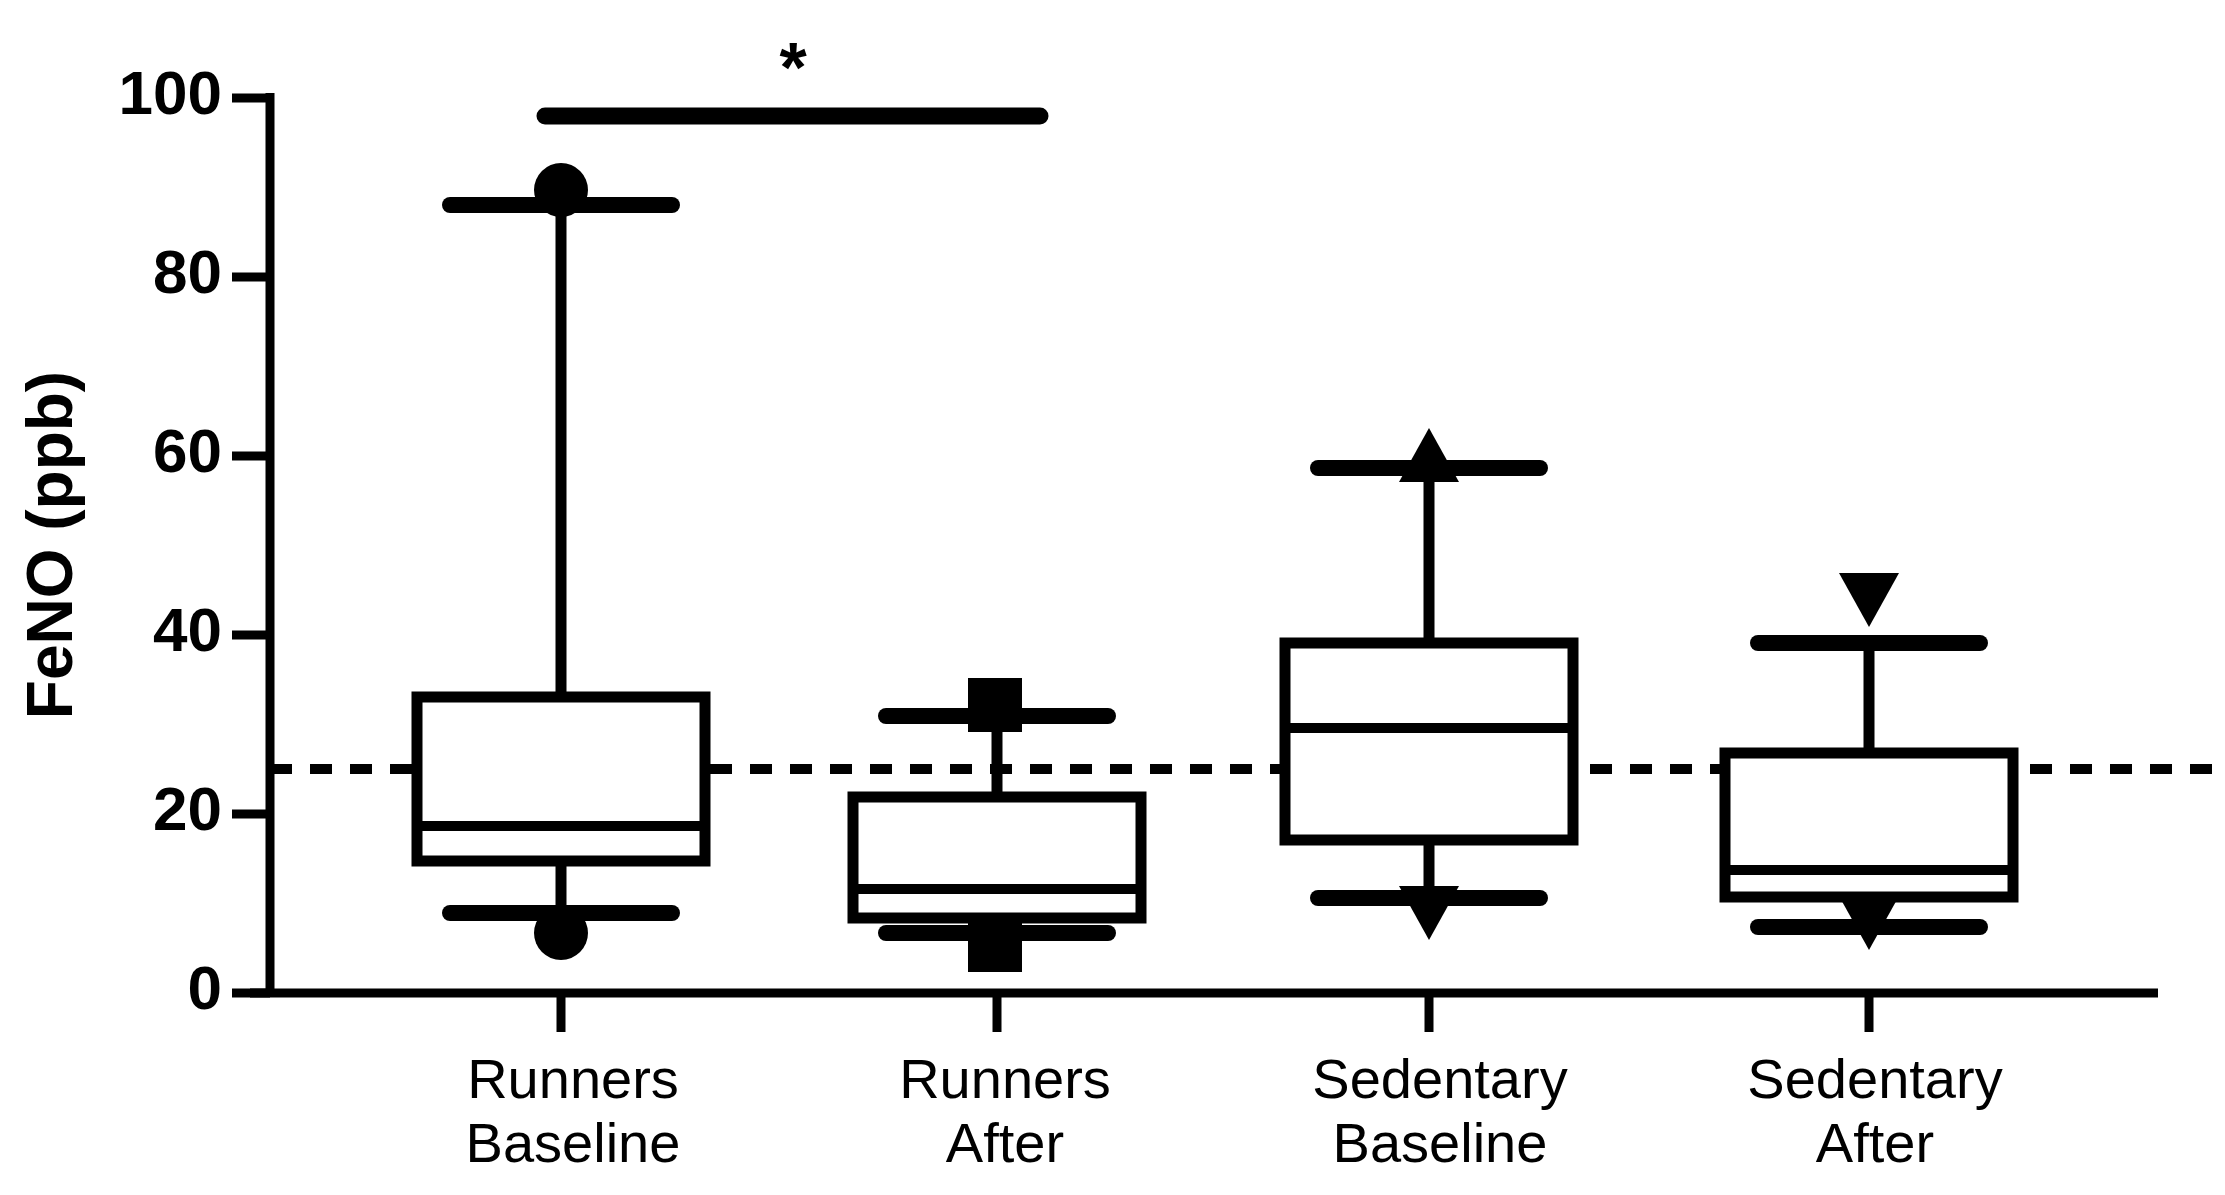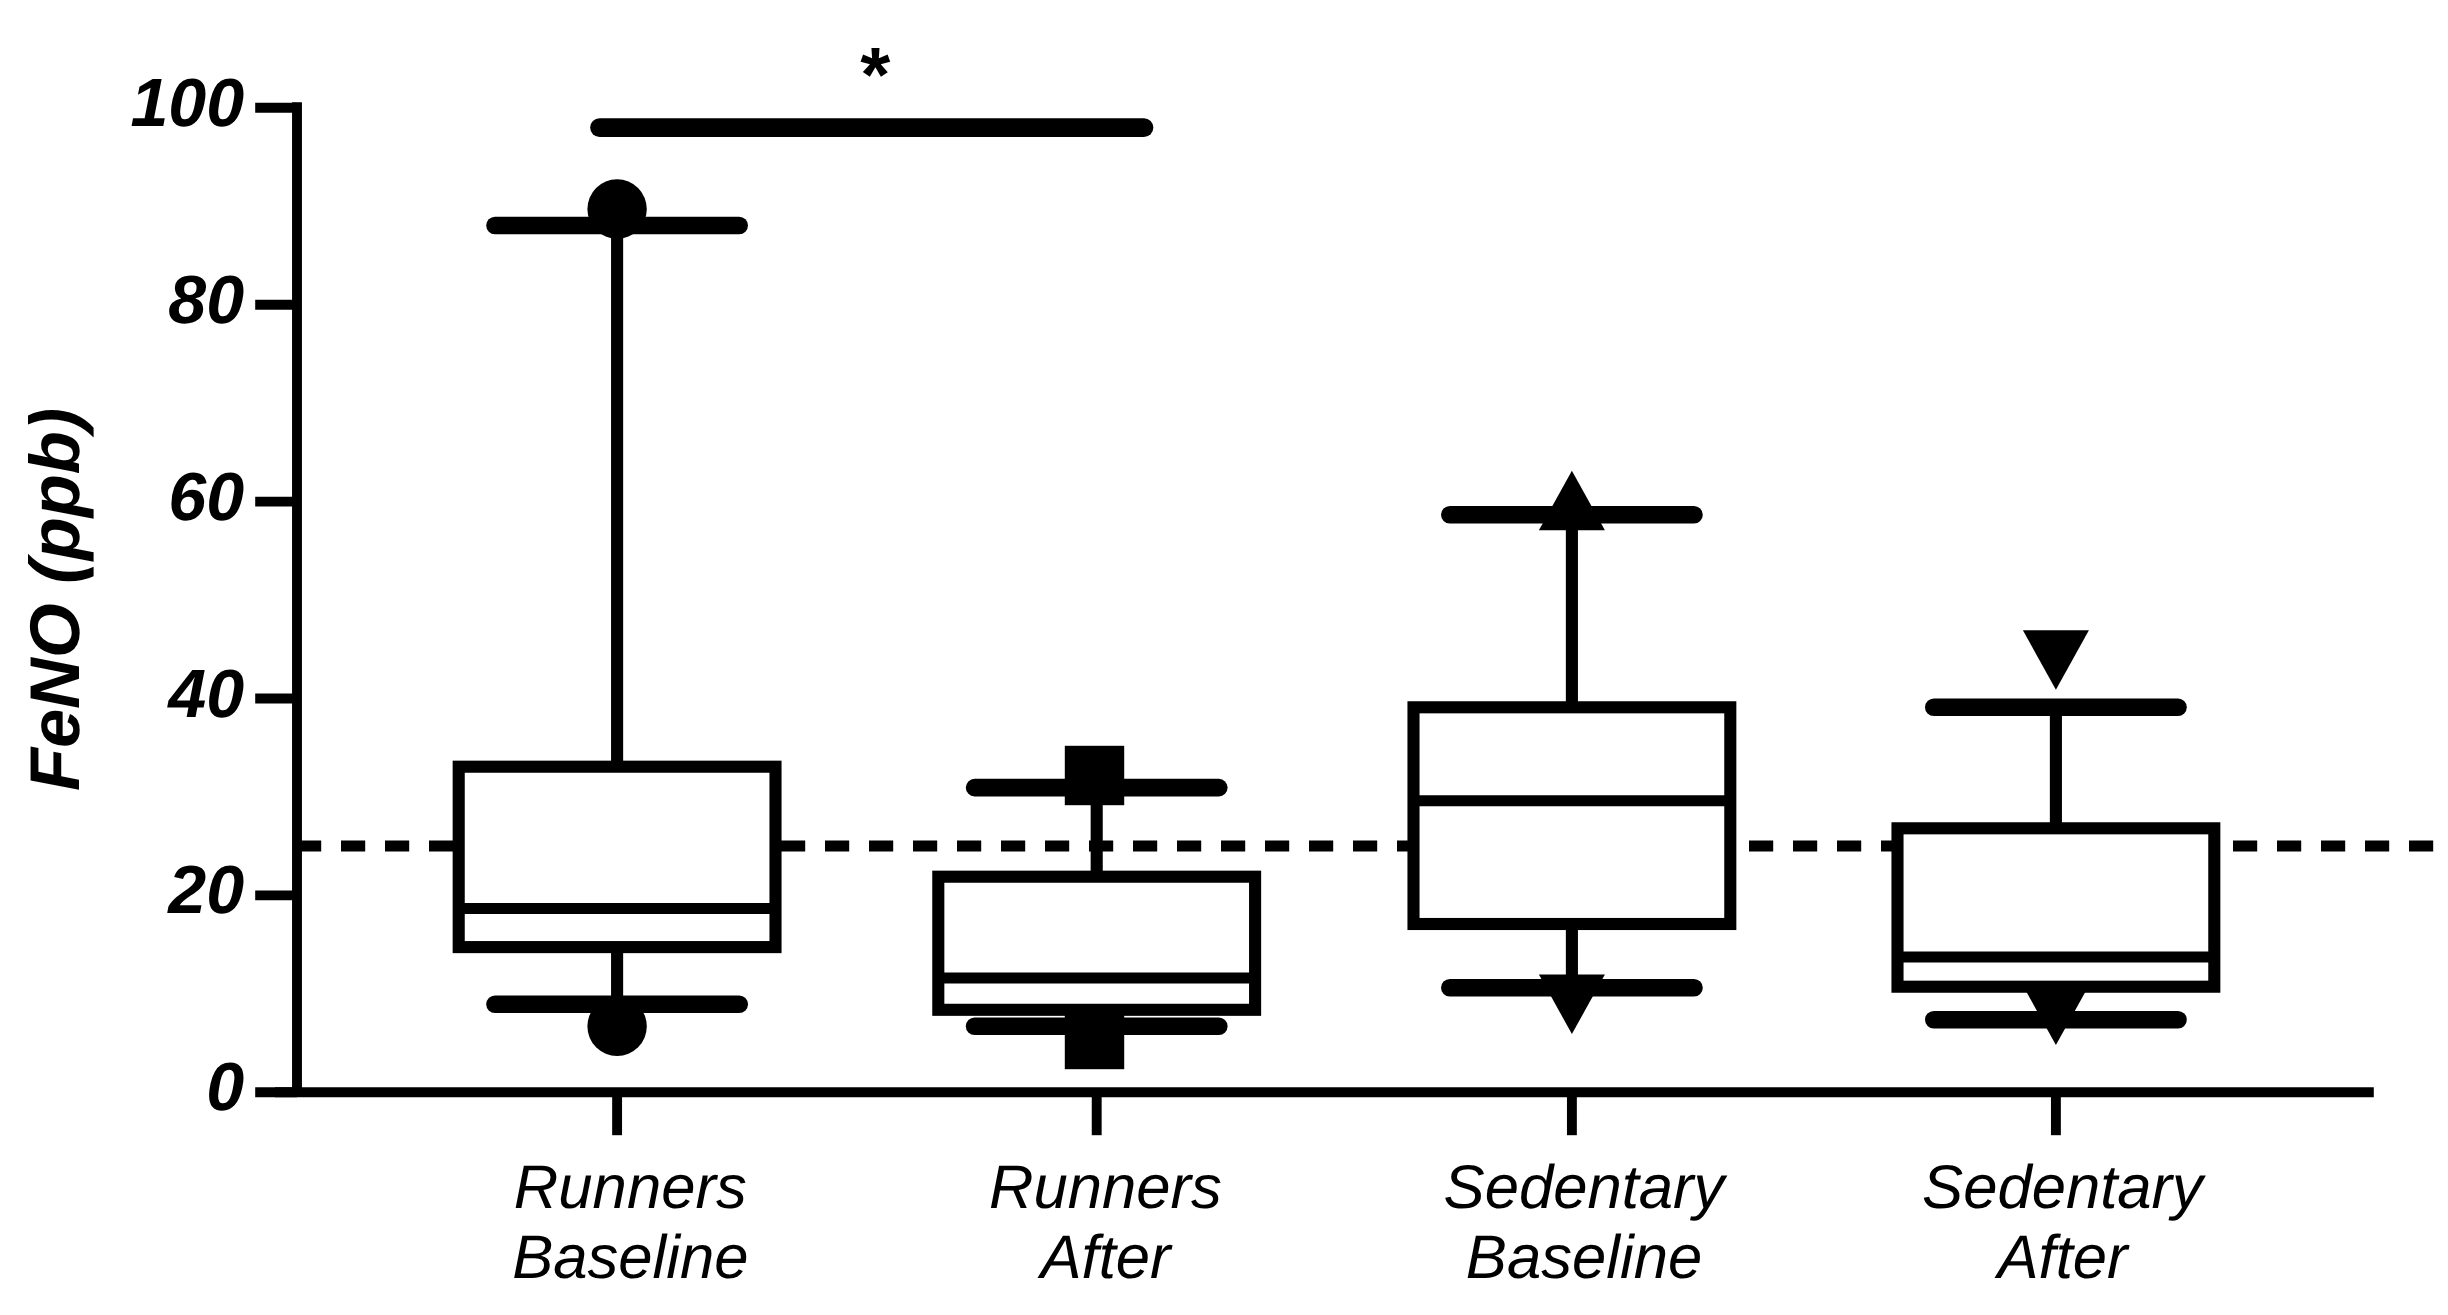--- a/index.html
+++ b/index.html
@@ -11,21 +11,20 @@
   body {
     font-family: "Liberation Sans", sans-serif;
     color: #000000;
   }
   #figure {
     position: relative;
     width: 2225px;
     height: 1195px;
     background: #ffffff;
     overflow: hidden;
-    font-style: italic;
   }
   svg.plot {
     position: absolute;
     left: 0;
     top: 0;
     width: 2225px;
     height: 1195px;
     display: block;
   }
   .axis-line {

